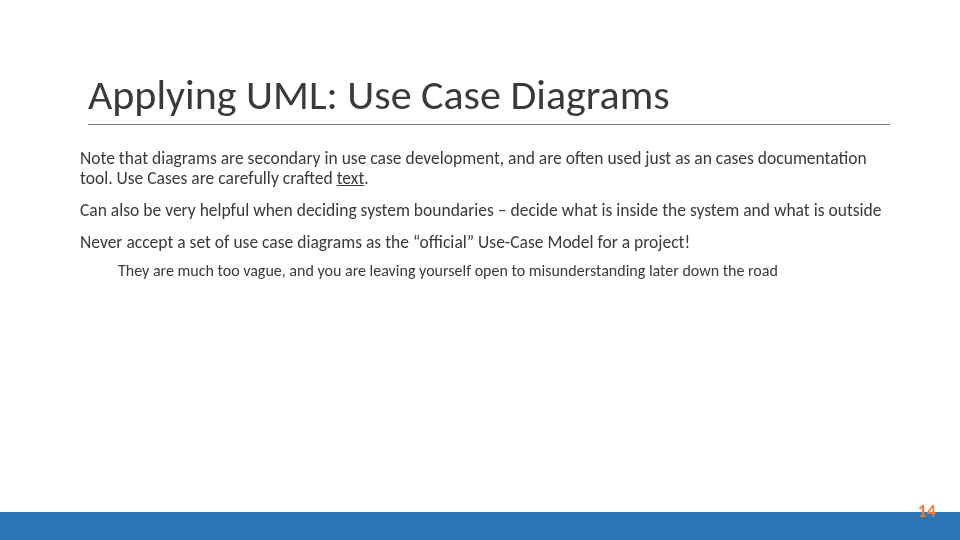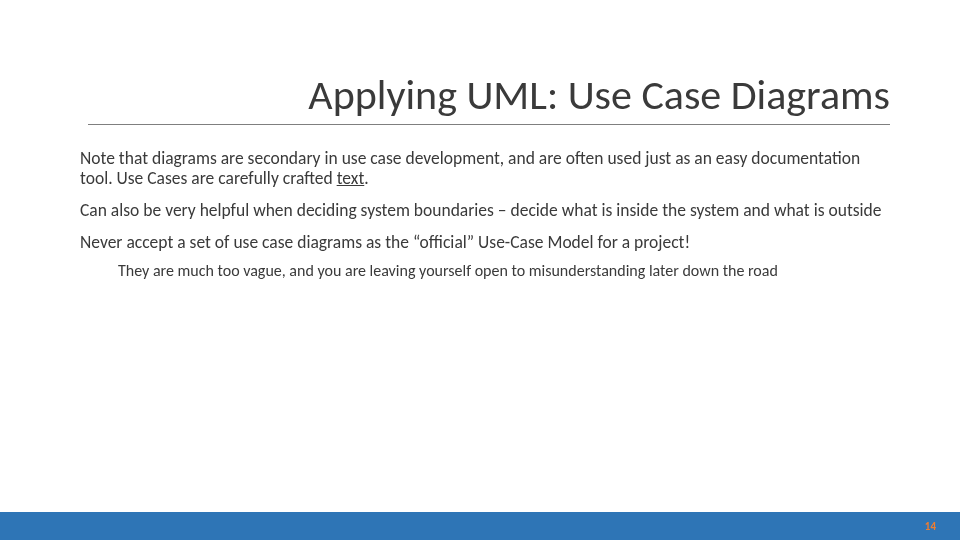--- a/index.html
+++ b/index.html
@@ -24,21 +24,20 @@
     left: 88px;
     top: 72px;
     right: 70px;
     font-size: 42px;
     font-weight: 300;
     color: #3a3a3a;
     line-height: 1.1;
     padding-bottom: 6px;
     border-bottom: 1px solid #7f7f7f;
     letter-spacing: 0px;
-    text-align: right;
   }
   .body {
     position: absolute;
     left: 80px;
     top: 148px;
     right: 70px;
     font-size: 17.5px;
     line-height: 1.15;
     color: #3a3a3a;
   }
@@ -58,36 +57,36 @@
     position: absolute;
     left: 0;
     bottom: 0;
     width: 100%;
     height: 28px;
     background: #2e75b6;
   }
   .page-num {
     position: absolute;
     right: 24px;
-    bottom: 7px;
-    font-size: 11px;
+    bottom: 18px;
+    font-size: 18px;
     font-weight: 600;
     color: #ed7d31;
   }
 </style>
 </head>
 <body>
 
 <div class="slide">
 
   <div class="title">Applying UML: Use Case Diagrams</div>
 
   <div class="body">
     <p>
-      <span>Note that diagrams are secondary in use case development, and are often used just as an easy documentation tool. Use Cases are carefully crafted </span><span class="underline">text</span><span>.</span>
+      <span>Note that diagrams are secondary in use case development, and are often used just as an cases documentation tool. Use Cases are carefully crafted </span><span class="underline">text</span><span>.</span>
     </p>
     <p>Can also be very helpful when deciding system boundaries – decide what is inside the system and what is outside</p>
     <p>
       <span class="never">Never</span><span> accept a set of use case diagrams as the “official” Use-Case Model for a project!</span>
     </p>
     <div class="sub">
       <div>They are much too vague, and you are leaving yourself open to misunderstanding later down the road</div>
     </div>
   </div>
 

